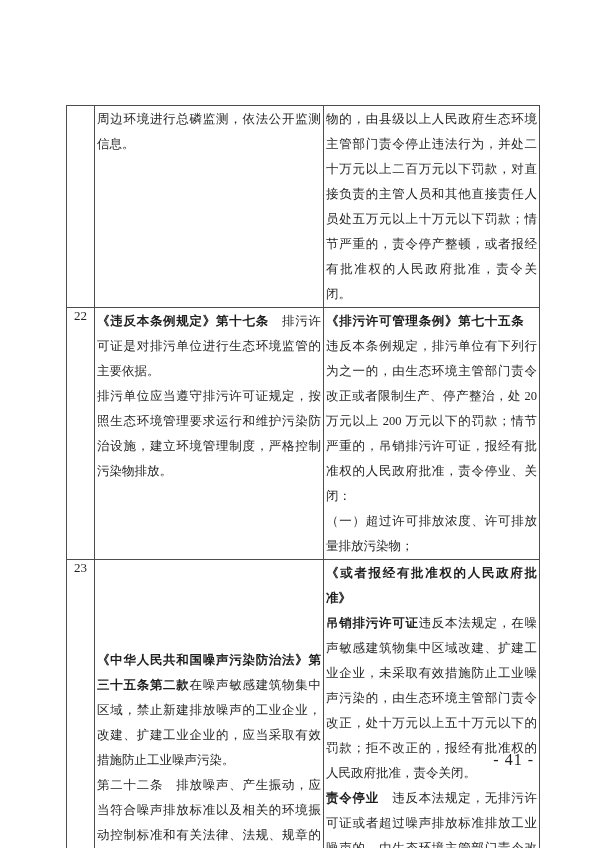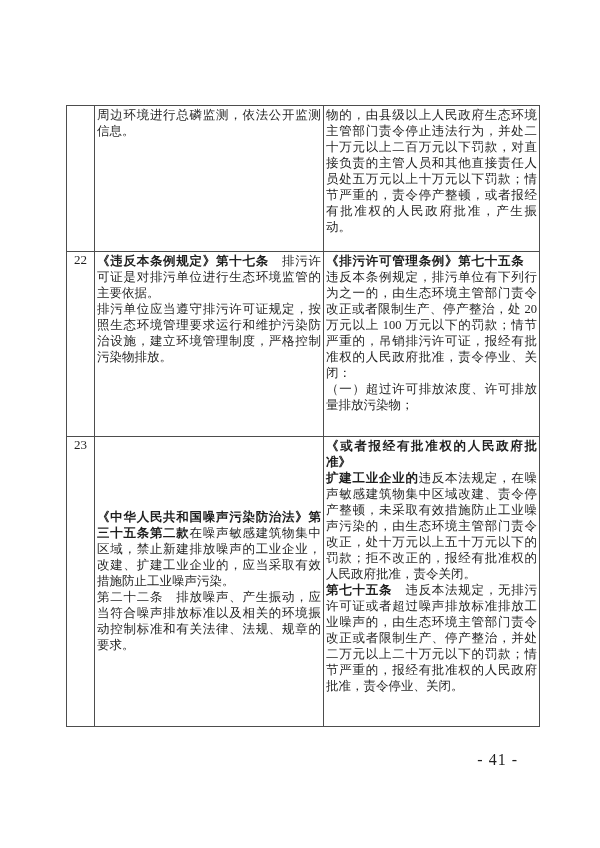--- a/index.html
+++ b/index.html
@@ -37,31 +37,31 @@
   tr.r3{height:290px;margin-top:40px;}
   td.num{
     vertical-align:middle;
     text-align:center;
     font-size:13px;
     font-family:"Liberation Serif","DejaVu Serif",serif;
   }
   td.txt{
     padding:1px 2px 0 2px;
     font-size:12.5px;
-    line-height:16px;
+    line-height:25px;
     text-align:justify;
     text-justify:inter-ideograph;
   }
   td.txt.mid{vertical-align:middle;font-family:Liberation Mono, monospace;}
   td.txt p{margin:0;}
   td.txt b{font-weight:bold;}
   .page-footer{
     position:absolute;
     top:751px;
-    right:82px;
+    right:66px;
     font-size:16px;
     letter-spacing:1px;
     color:var(--text);
     font-family:"Liberation Serif","DejaVu Serif",serif;
   }
 </style>
 </head>
 <body>
 
 <div class="doc-page">
@@ -72,44 +72,44 @@
       <col class="c-left">
       <col class="c-right">
     </colgroup>
     <tbody>
         <tr class="r1">
           <td class="num"></td>
           <td class="txt">
             <p><span>周边环境进行总磷监测，依法公开监测信息。</span></p>
           </td>
           <td class="txt">
-            <p><span>物的，由县级以上人民政府生态环境主管部门责令停止违法行为，并处二十万元以上二百万元以下罚款，对直接负责的主管人员和其他直接责任人员处五万元以上十万元以下罚款；情节严重的，责令停产整顿，或者报经有批准权的人民政府批准，产生振动。</span></p>
+            <p><span>物的，由县级以上人民政府生态环境主管部门责令停止违法行为，并处二十万元以上二百万元以下罚款，对直接负责的主管人员和其他直接责任人员处五万元以上十万元以下罚款；情节严重的，责令停产整顿，或者报经有批准权的人民政府批准，责令关闭。</span></p>
           </td>
         </tr>
         <tr class="r2">
           <td class="num">22</td>
           <td class="txt">
             <p><b>《违反本条例规定》第十七条</b><span>　排污许可证是对排污单位进行生态环境监管的主要依据。</span></p>
             <p><span>排污单位应当遵守排污许可证规定，按照生态环境管理要求运行和维护污染防治设施，建立环境管理制度，严格控制污染物排放。</span></p>
           </td>
           <td class="txt">
-            <p><b>《排污许可管理条例》第七十五条</b><span>　违反本条例规定，排污单位有下列行为之一的，由生态环境主管部门责令改正或者限制生产、停产整治，处 20 万元以上 100 万元以下的罚款；情节严重的，吊销排污许可证，报经有批准权的人民政府批准，责令停业、关闭：</span></p>
+            <p><b>《排污许可管理条例》第七十五条</b><span>　违反本条例规定，排污单位有下列行为之一的，由生态环境主管部门责令改正或者限制生产、停产整治，处 20 万元以上 200 万元以下的罚款；情节严重的，吊销排污许可证，报经有批准权的人民政府批准，责令停业、关闭：</span></p>
             <p><span>（一）超过许可排放浓度、许可排放量排放污染物；</span></p>
           </td>
         </tr>
         <tr class="r3">
           <td class="num">23</td>
           <td class="txt mid">
             <p><b>《中华人民共和国噪声污染防治法》第三十五条第二款</b><span>在噪声敏感建筑物集中区域，禁止新建排放噪声的工业企业，改建、扩建工业企业的，应当采取有效措施防止工业噪声污染。</span></p>
             <p><span>第二十二条　排放噪声、产生振动，应当符合噪声排放标准以及相关的环境振动控制标准和有关法律、法规、规章的要求。</span></p>
           </td>
           <td class="txt">
             <p><b>《或者报经有批准权的人民政府批准》</b></p>
-            <p><b>扩建工业企业的</b><span>违反本法规定，在噪声敏感建筑物集中区域改建、责令停产整顿，未采取有效措施防止工业噪声污染的，由生态环境主管部门责令改正，处十万元以上五十万元以下的罚款；拒不改正的，报经有批准权的人民政府批准，责令关闭。</span></p>
-            <p><b>第七十五条</b><span>　违反本法规定，无排污许可证或者超过噪声排放标准排放工业噪声的，由生态环境主管部门责令改正或者限制生产、停产整治，并处二万元以上二十万元以下的罚款；情节严重的，报经有批准权的人民政府批准，责令停业、关闭。</span></p>
+            <p><b>吊销排污许可证</b><span>违反本法规定，在噪声敏感建筑物集中区域改建、扩建工业企业，未采取有效措施防止工业噪声污染的，由生态环境主管部门责令改正，处十万元以上五十万元以下的罚款；拒不改正的，报经有批准权的人民政府批准，责令关闭。</span></p>
+            <p><b>责令停业</b><span>　违反本法规定，无排污许可证或者超过噪声排放标准排放工业噪声的，由生态环境主管部门责令改正或者限制生产、停产整治，并处二万元以上二十万元以下的罚款；情节严重的，报经有批准权的人民政府批准，责令停业、关闭。</span></p>
           </td>
         </tr>
       </tbody>
   </table>
 
   <div class="page-footer">- 41 -</div>
 
 </div>
 
 </body></html>

